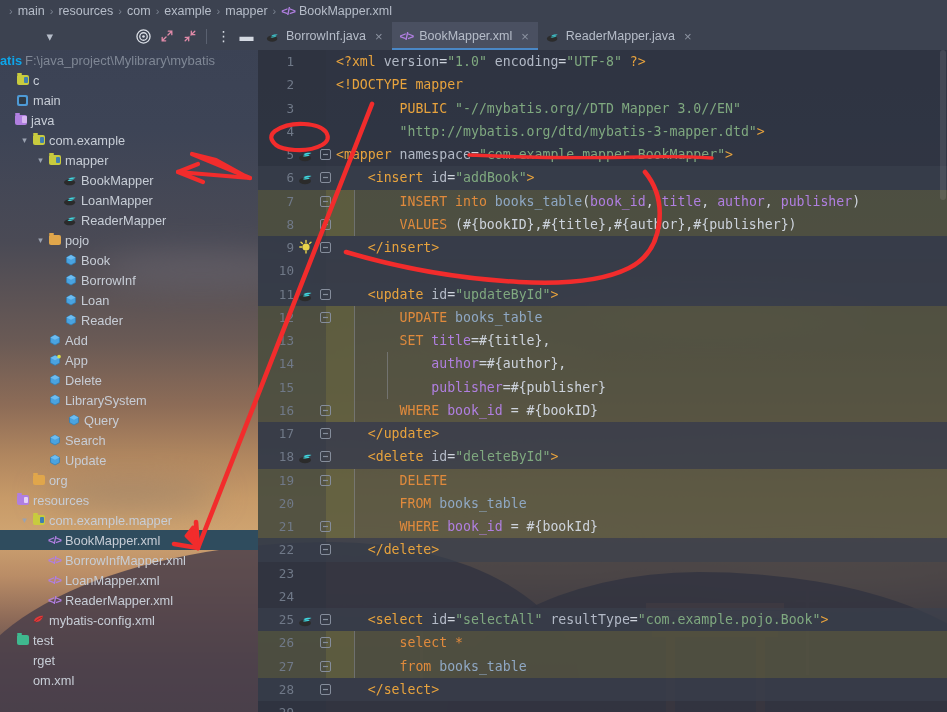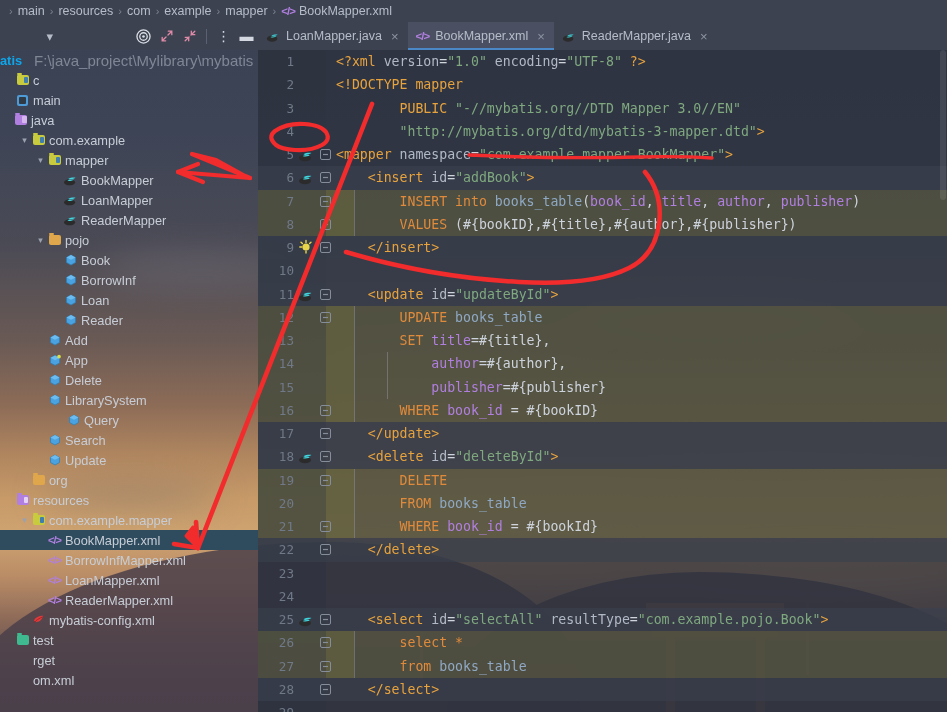--- a/index.html
+++ b/index.html
@@ -89,21 +89,21 @@
     overflow:hidden;font-size:12.8px;color:#c2c8d2;
   }
   .sb-row{
     height:20px;display:flex;align-items:center;white-space:nowrap;
     position:relative;cursor:default;
   }
   .sb-row.sel{background:#2f4c5e;}
   .chev{width:13px;display:inline-block;text-align:center;color:#9aa2b0;font-size:9px;flex:none;}
   .sb-icon{width:15px;display:inline-flex;align-items:center;justify-content:center;flex:none;margin-right:3px;}
   .sb-label{color:#c7cdd6;}
-  .sb-path{color:#7f8795;font-size:15px;margin-left:12px;}
+  .sb-path{color:#7f8795;font-size:13px;margin-left:3px;}
   .sb-title{color:#0ea5e9;font-weight:bold;}
 
   
   .g-mod{width:11px;height:11px;background:#4e9ad6;border-radius:2px;position:relative;}
   .g-mod:after{content:"";position:absolute;left:2px;top:2px;width:7px;height:7px;background:#2f3a45;border-radius:1px;}
   .g-folder{width:12px;height:10px;background:#e0a64b;border-radius:1px 2px 2px 2px;position:relative;}
   .g-folder:before{content:"";position:absolute;top:-2px;left:0;width:5px;height:2px;background:#e0a64b;border-radius:1px;}
   .g-folder.src{background:#c8cb3e;}
   .g-folder.src:before{background:#c8cb3e;}
   .g-folder.src:after{content:"";position:absolute;right:1px;top:2px;width:4px;height:6px;background:#3f7fb0;border-radius:1px;}
@@ -254,21 +254,21 @@
 
   <div class="tabs">
     <div class="tab">
       <span class="ico-java">
         <svg width="14" height="13" viewBox="0 0 16 15">
             <ellipse cx="7" cy="10" rx="6" ry="3.6" fill="#2b2b2b"></ellipse>
             <path d="M6 6.5c2-1.2 5-1.6 7.5-1.2-2 1.3-4.3 1.6-6 1.7z" fill="#3fd8e0"></path>
             <path d="M5 8.2c2.2-1 5-1.2 7-0.7-1.8 1-4 1.2-5.6 1.2z" fill="#3fd8e0"></path>
           </svg>
       </span>
-      <span>LoanMapper.java</span>
+      <span>BorrowInf.java</span>
       <span class="tclose">×</span>
     </div>
     <div class="tab active">
       <span class="ico-xml">&lt;/&gt;</span>
       <span>BookMapper.xml</span>
       <span class="tclose">×</span>
     </div>
     <div class="tab">
       <span class="ico-java">
         <svg width="14" height="13" viewBox="0 0 16 15">

